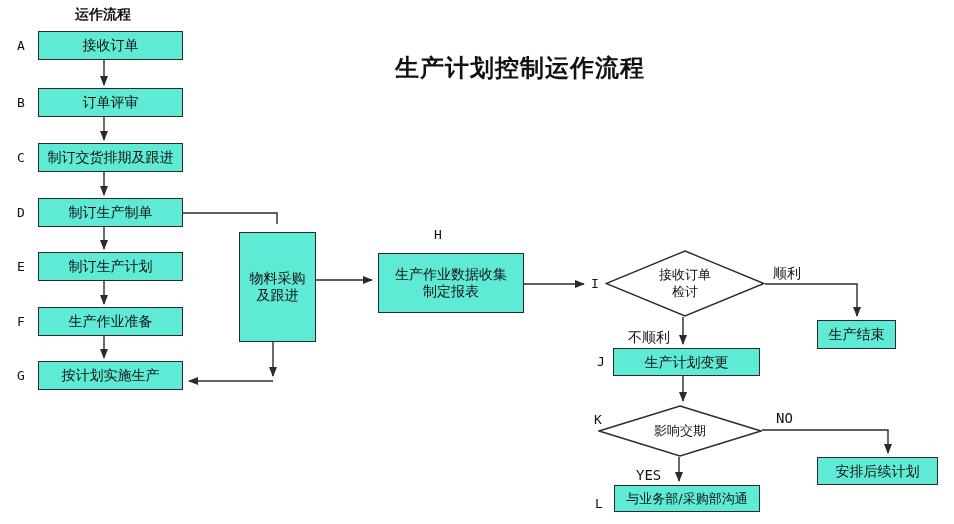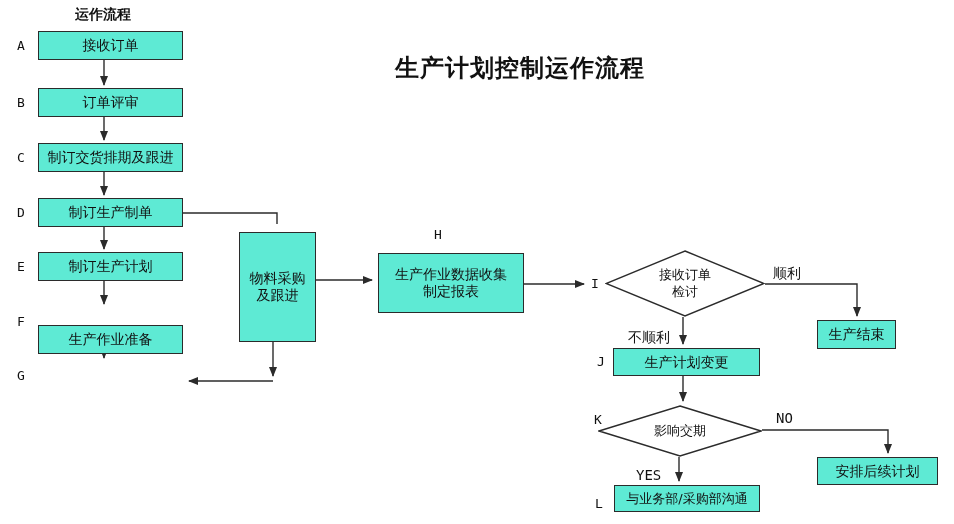--- a/index.html
+++ b/index.html
@@ -78,21 +78,22 @@
   <div class="letter" style="left:12px;top:204px">D</div>
   <div class="letter" style="left:12px;top:258px">E</div>
   <div class="letter" style="left:12px;top:313px">F</div>
   <div class="letter" style="left:12px;top:367px">G</div>
 
   <div class="box step" style="top:31px">接收订单</div>
   <div class="box step" style="top:88px">订单评审</div>
   <div class="box step" style="top:143px">制订交货排期及跟进</div>
   <div class="box step" style="top:198px">制订生产制单</div>
   <div class="box step" style="top:252px">制订生产计划</div>
-  <div class="box step" style="top:325px">生产作业准备</div>
+  <div class="box step" style="top:307px">生产作业准备</div>
+  <div class="box step" style="top:361px">按计划实施生产</div>
 
   <div class="box multi" style="left:239px;top:232px;width:77px;height:110px;">
     <span>物料采购</span>
     <span>及跟进</span>
   </div>
 
   <div class="letter" style="left:429px;top:226px">H</div>
   <div class="box multi" style="left:378px;top:253px;width:146px;height:60px;">
     <span>生产作业数据收集</span>
     <span>制定报表</span>

